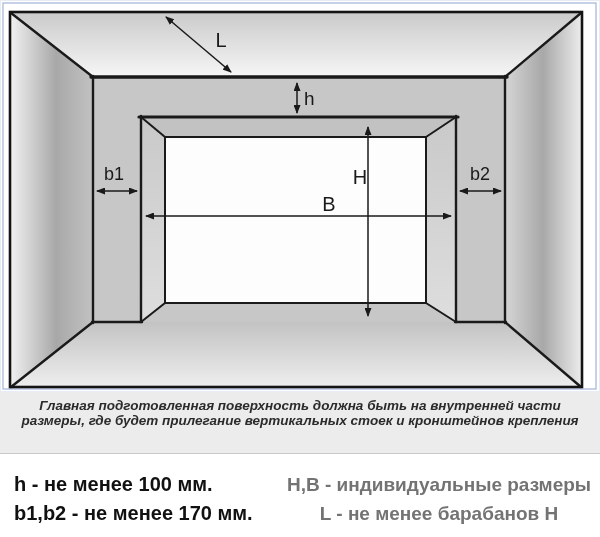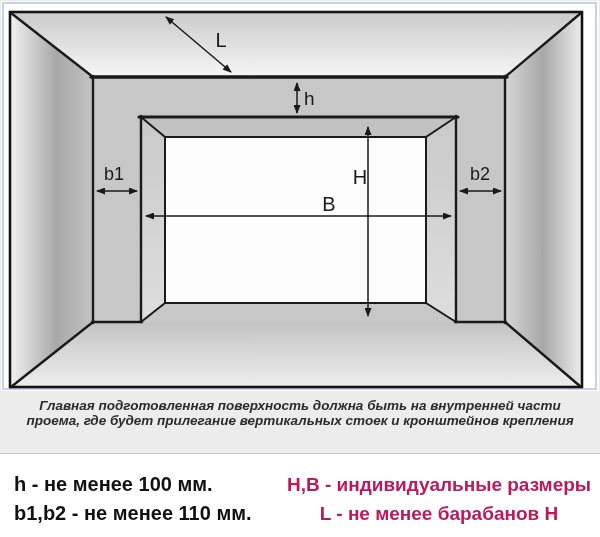--- a/index.html
+++ b/index.html
@@ -45,21 +45,21 @@
     color:#111111;
     white-space:nowrap;
   }
   .legend-col-right{
     box-sizing:border-box;
     flex:1;
     text-align:center;
     font-weight:bold;
     font-size:19px;
     line-height:29px;
-    color:#be185d;
+    color:#737373;
     white-space:nowrap;
   }
   svg text{
     font-family:"Liberation Sans", sans-serif;
     fill:#1a1a1a;
   }
 </style>
 </head>
 <body>
 
@@ -147,27 +147,27 @@
       <text x="304" y="105" font-size="19" text-anchor="start">h</text>
       <text x="114" y="180" font-size="18" text-anchor="middle">b1</text>
       <text x="480" y="180" font-size="18" text-anchor="middle">b2</text>
       <text x="329" y="211" font-size="20" text-anchor="middle">B</text>
       <text x="360" y="184" font-size="20" text-anchor="middle">H</text>
     </svg>
   </div>
 
   <div class="caption">
     <div>Главная подготовленная поверхность должна быть на внутренней части</div>
-    <div>проема, где будет прилегание вертикальных стоек и кронштейнов крепления</div>
+    <div>размеры, где будет прилегание вертикальных стоек и кронштейнов крепления</div>
   </div>
 
   <div class="legend">
     <div class="legend-col-left">
       <div>h - не менее 100 мм.</div>
-      <div>b1,b2 - не менее 110 мм.</div>
+      <div>b1,b2 - не менее 170 мм.</div>
     </div>
     <div class="legend-col-right">
       <div>H,B - индивидуальные размеры</div>
       <div>L - не менее барабанов H</div>
     </div>
   </div>
 
 </div>
 
 </body></html>

